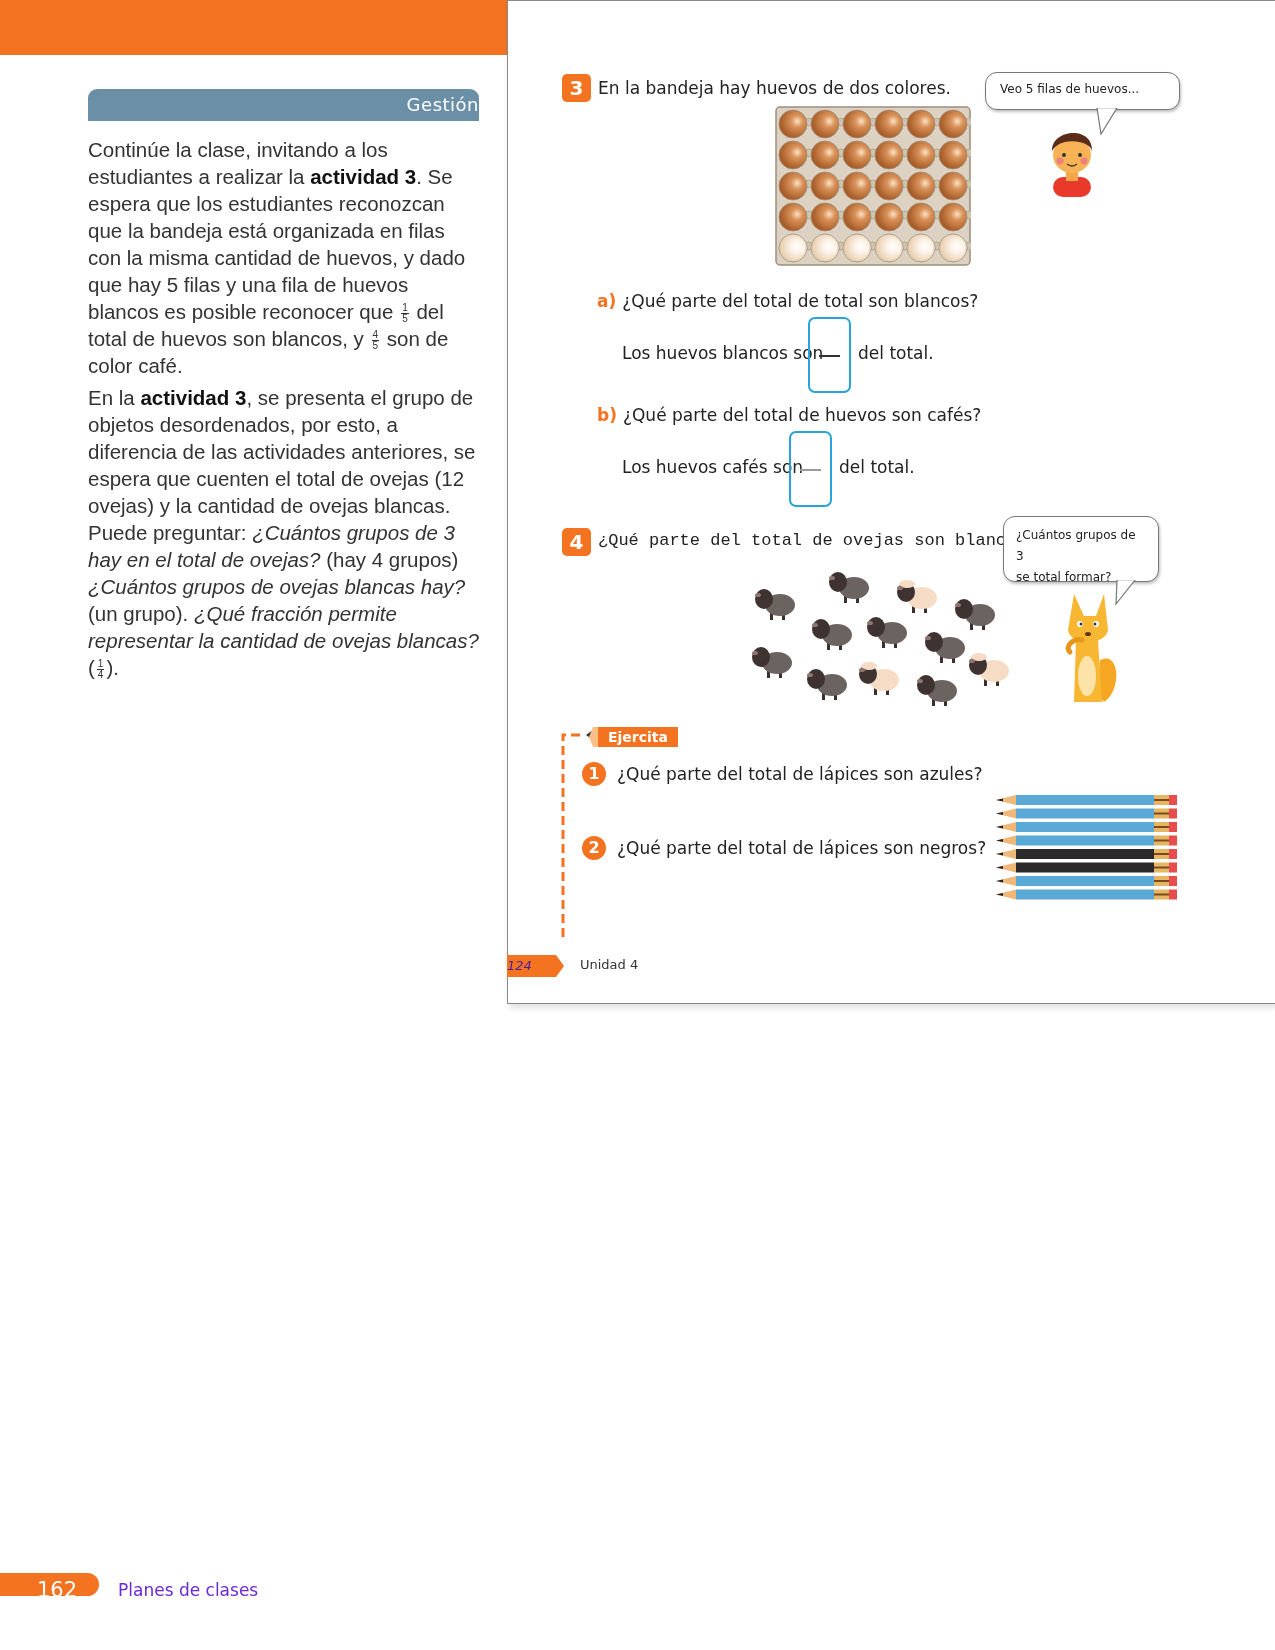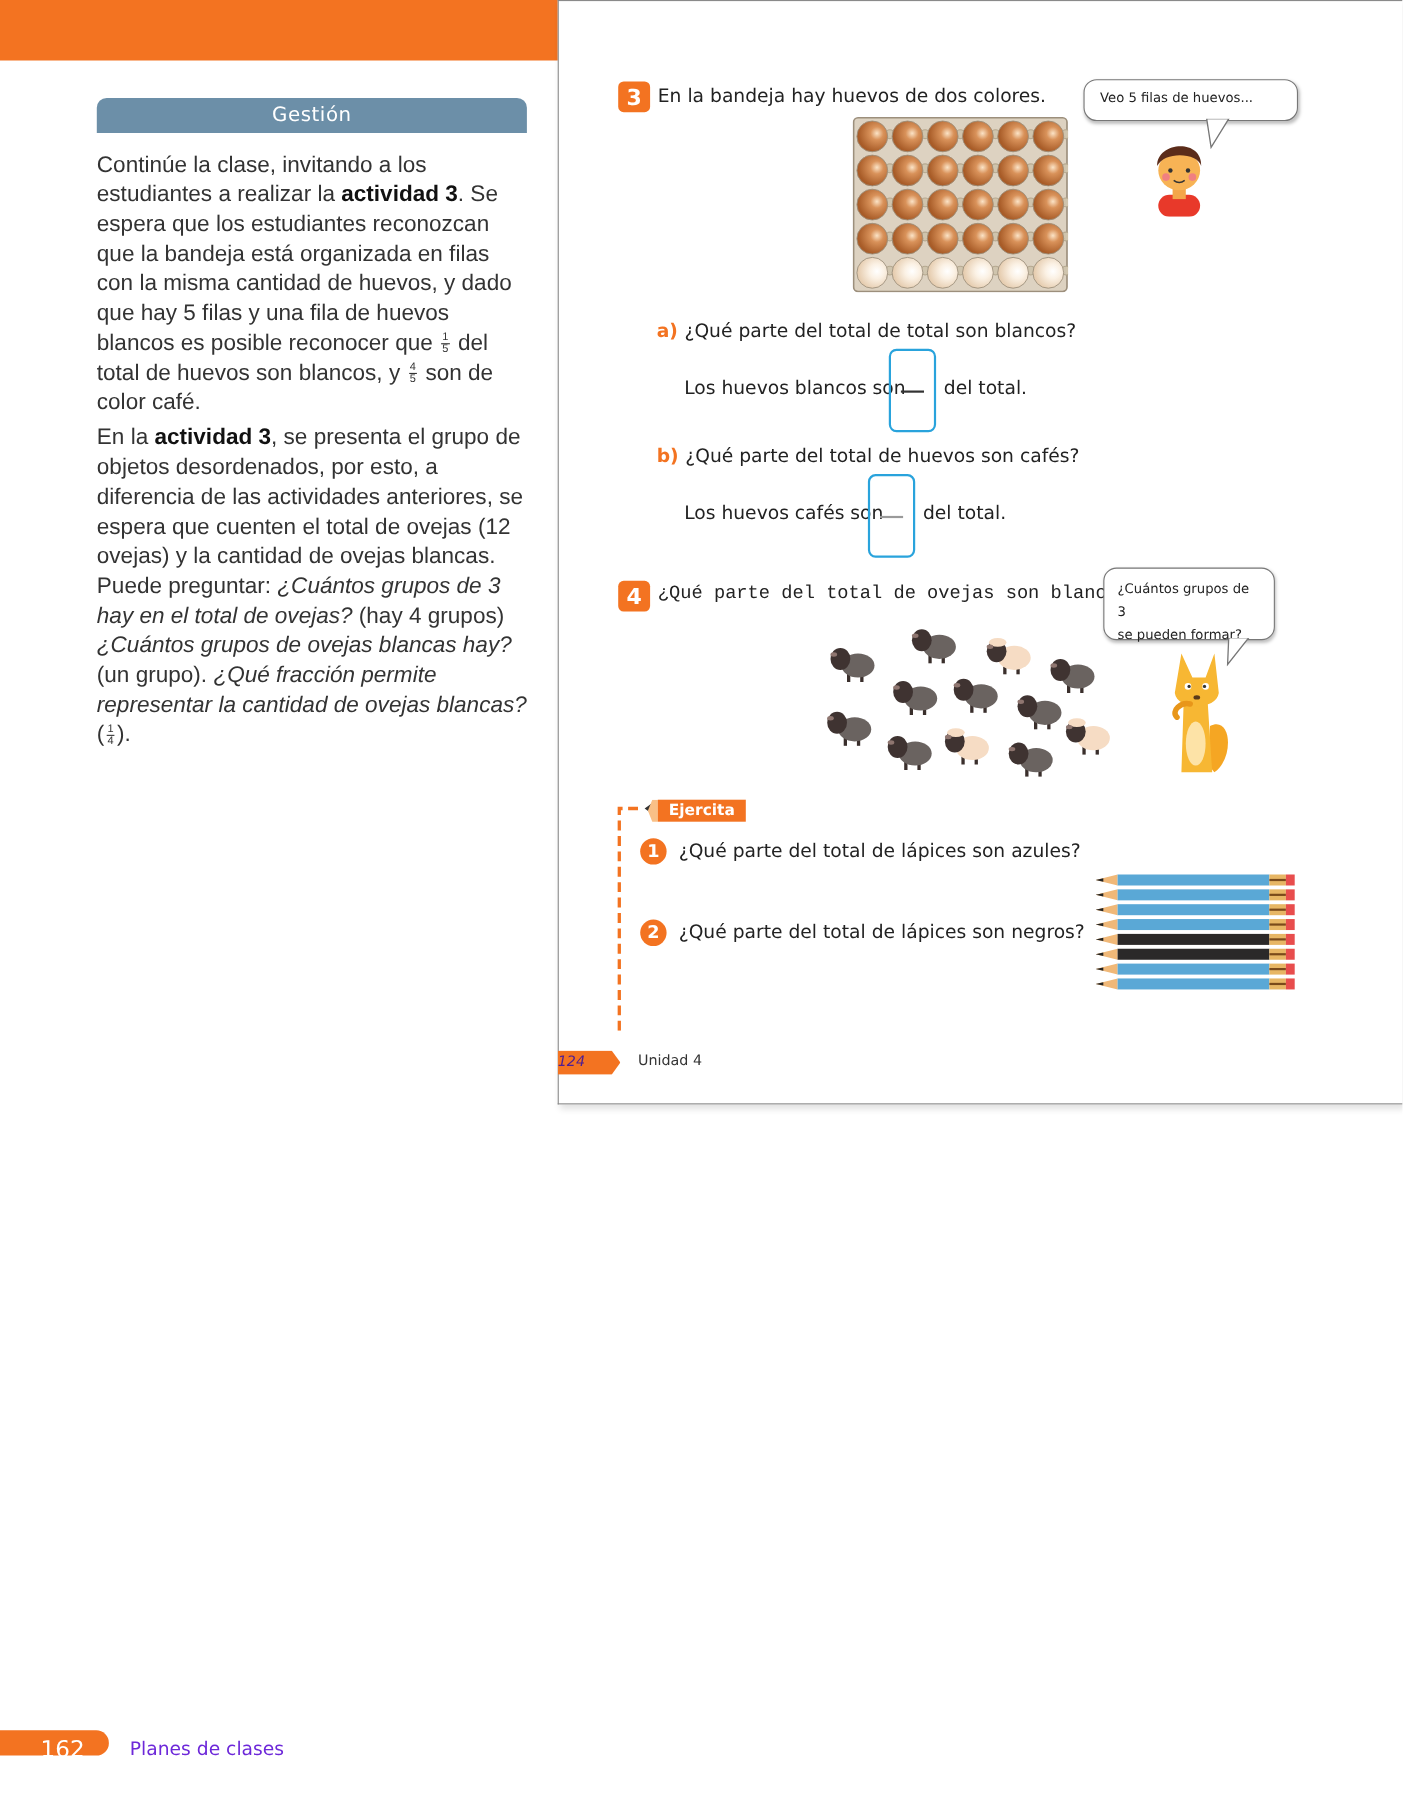--- a/index.html
+++ b/index.html
@@ -3,21 +3,21 @@
 <meta charset="utf-8">
 <style>
   * { box-sizing: border-box; margin: 0; padding: 0; }
   html, body { width: 1275px; height: 1650px; background: #ffffff; overflow: hidden; }
   body { position: relative; font-family: "DejaVu Sans", sans-serif; color: #222; }
 
   .top-bar { position: absolute; left: 0; top: 0; width: 508px; height: 55px; background: #f37321; }
 
   
   .gestion-header { position: absolute; left: 88px; top: 89px; width: 391px; height: 32px;
-    background: #6c8fa8; border-radius: 9px 9px 0 0; color: #fff; text-align: center;
+    background: #6c8fa8; border-radius: 9px 9px 0 0; color: #fff; text-align: right;
     font-size: 18px; line-height: 32px; letter-spacing: 0.5px; }
   .guide-text { position: absolute; left: 88px; top: 136px; width: 395px;
     font-family: "Liberation Sans", sans-serif; font-size: 20.5px; line-height: 27px; color: #333; }
   .guide-text p { margin-bottom: 5px; }
   .guide-text b { color: #111; }
   .frac { display: inline-block; vertical-align: middle; text-align: center; font-size: 10px; line-height: 10px; margin: 0 2px; }
   .frac span { display: block; }
   .frac .num { border-bottom: 1px solid #333; padding: 0 1px; }
 
   
@@ -179,21 +179,21 @@
 <div class="answer-box alt" style="left:789px; top:431px;">
     <div class="line"></div>
   </div>
 <div class="task-text" style="left:839px; top:457px;">del total.</div>
 
 <div class="task-num" style="left:562px; top:528px;">4</div>
 <div class="task-text" style="left:598px; top:531px;font-family:Liberation Mono, monospace;">¿Qué parte del total de ovejas son blancas?</div>
 
 <div class="bubble" style="left:1003px; top:516px; width:156px; height:66px;">
   <div>¿Cuántos grupos de 3</div>
-  <div>se pueden formar?</div>
+  <div>se total formar?</div>
 </div>
 <svg class="abs" style="left:1113px; top:580px;" width="26" height="26">
     <path d="M4 0 L22 0 L3 24 Z" fill="#fff" stroke="#777" stroke-width="1.2"></path>
     <path d="M5 -1 L21 -1" stroke="#fff" stroke-width="3"></path>
   </svg>
 
 <svg class="abs" style="left:748px; top:565px;" width="270" height="145" viewBox="0 0 270 145">
   <g id="sheep">
       <g transform="translate(8,22)">
         <rect x="14" y="24" width="3" height="9" fill="#3a2f2c"></rect>

